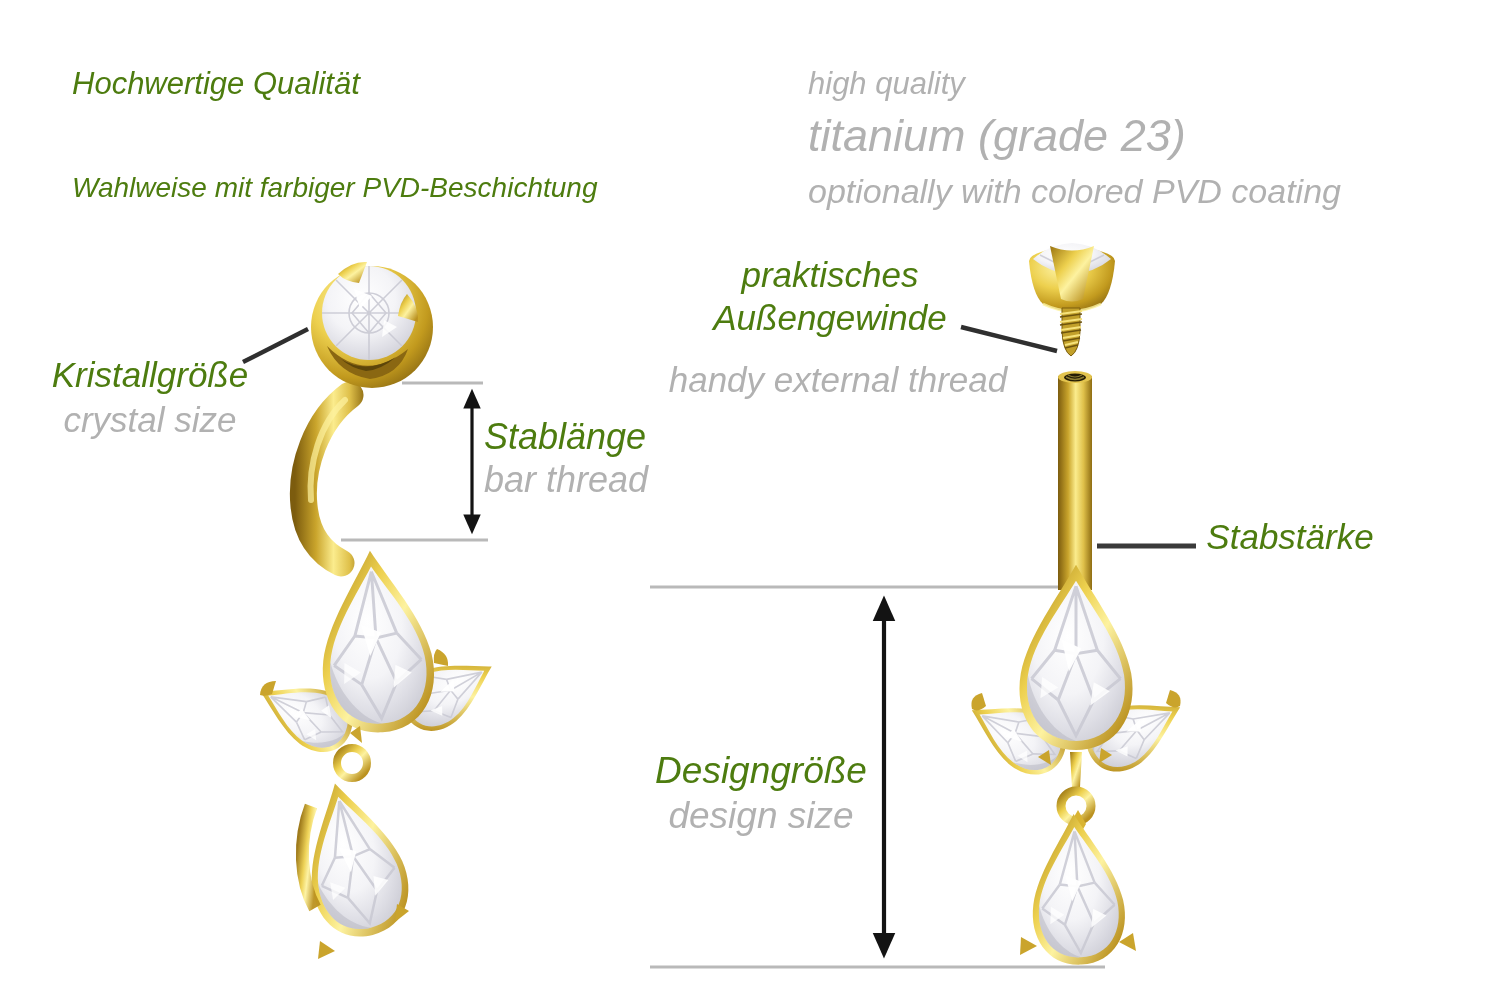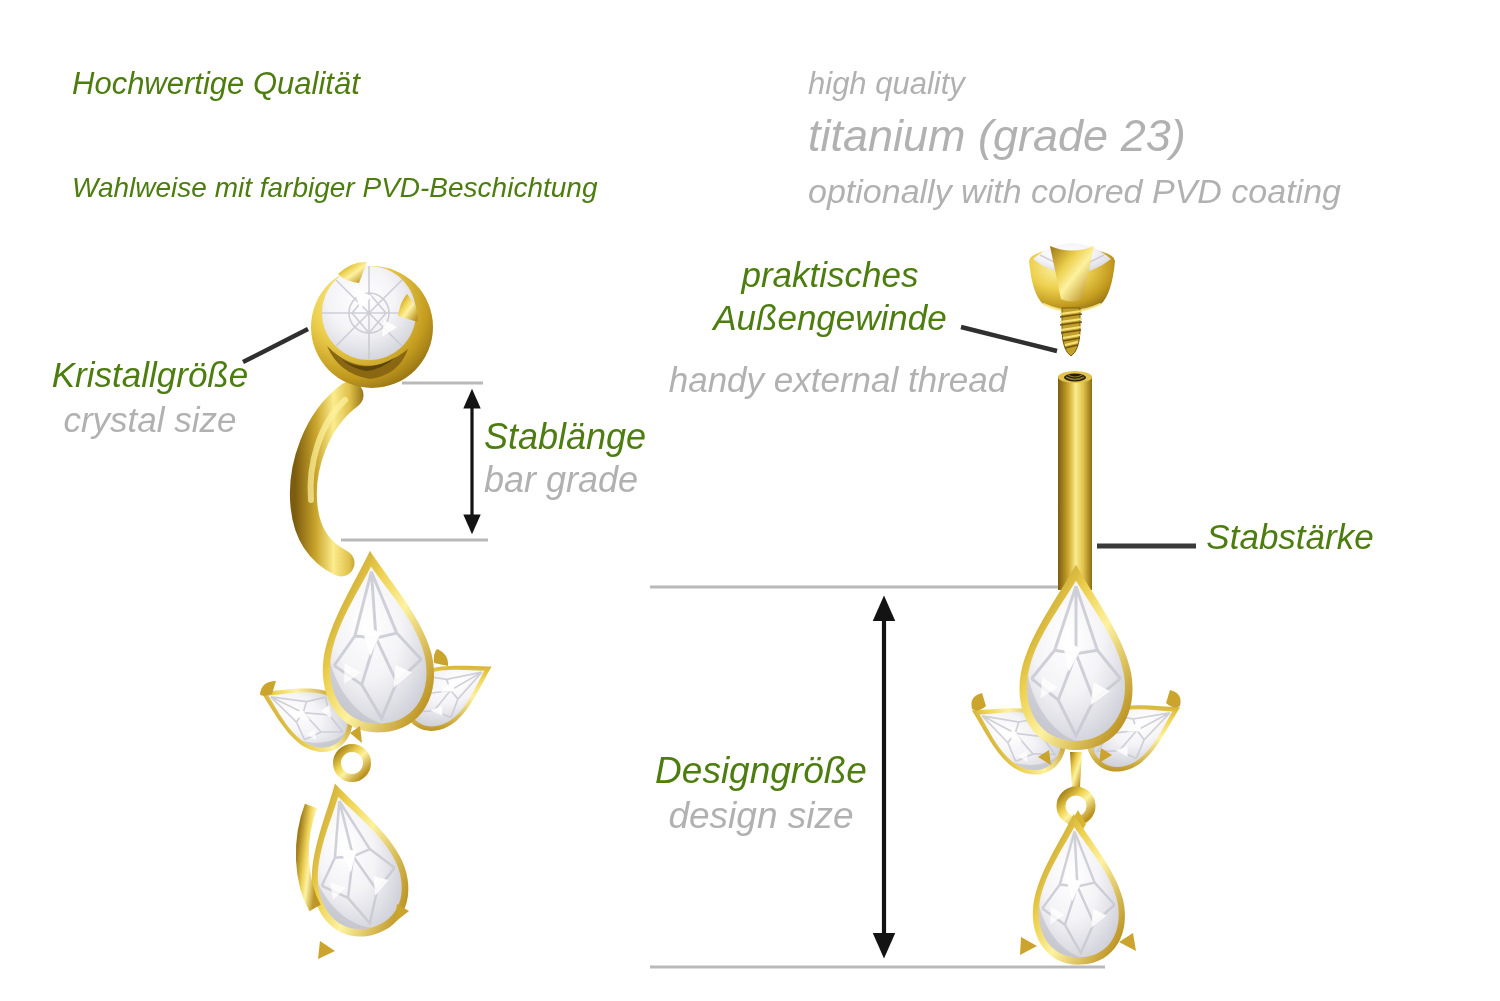--- a/index.html
+++ b/index.html
@@ -167,21 +167,21 @@
   <div class="t dark" style="left:72px;top:172px;font-size:28px;">Wahlweise mit farbiger PVD-Beschichtung</div>
 
   <div class="t gray" style="left:808px;top:66px;font-size:31px;">high quality</div>
   <div class="t gray" style="left:808px;top:110px;font-size:45px;">titanium (grade 23)</div>
   <div class="t gray" style="left:808px;top:172px;font-size:34px;">optionally with colored PVD coating</div>
 
   <div class="t dark ctr" style="left:20px;top:355px;width:260px;font-size:35px;">Kristallgröße</div>
   <div class="t gray ctr" style="left:20px;top:400px;width:260px;font-size:35px;">crystal size</div>
 
   <div class="t dark" style="left:484px;top:416px;font-size:36px;">Stablänge</div>
-  <div class="t gray" style="left:484px;top:459px;font-size:36px;">bar grade</div>
+  <div class="t gray" style="left:484px;top:459px;font-size:36px;">bar thread</div>
 
   <div class="t dark ctr" style="left:680px;top:255px;width:300px;font-size:35px;">praktisches</div>
   <div class="t dark ctr" style="left:680px;top:298px;width:300px;font-size:35px;">Außengewinde</div>
   <div class="t gray ctr" style="left:663px;top:340px;width:350px;font-size:35px;margin-top:20px;">handy external thread</div>
 
   <div class="t dark ctr" style="left:1165px;top:517px;width:250px;font-size:35px;">Stabstärke</div>
 
   <div class="t dark ctr" style="left:636px;top:750px;width:250px;font-size:37px;text-align:center;">Designgröße</div>
   <div class="t gray ctr" style="left:636px;top:795px;width:250px;font-size:37px;">design size</div>
 

